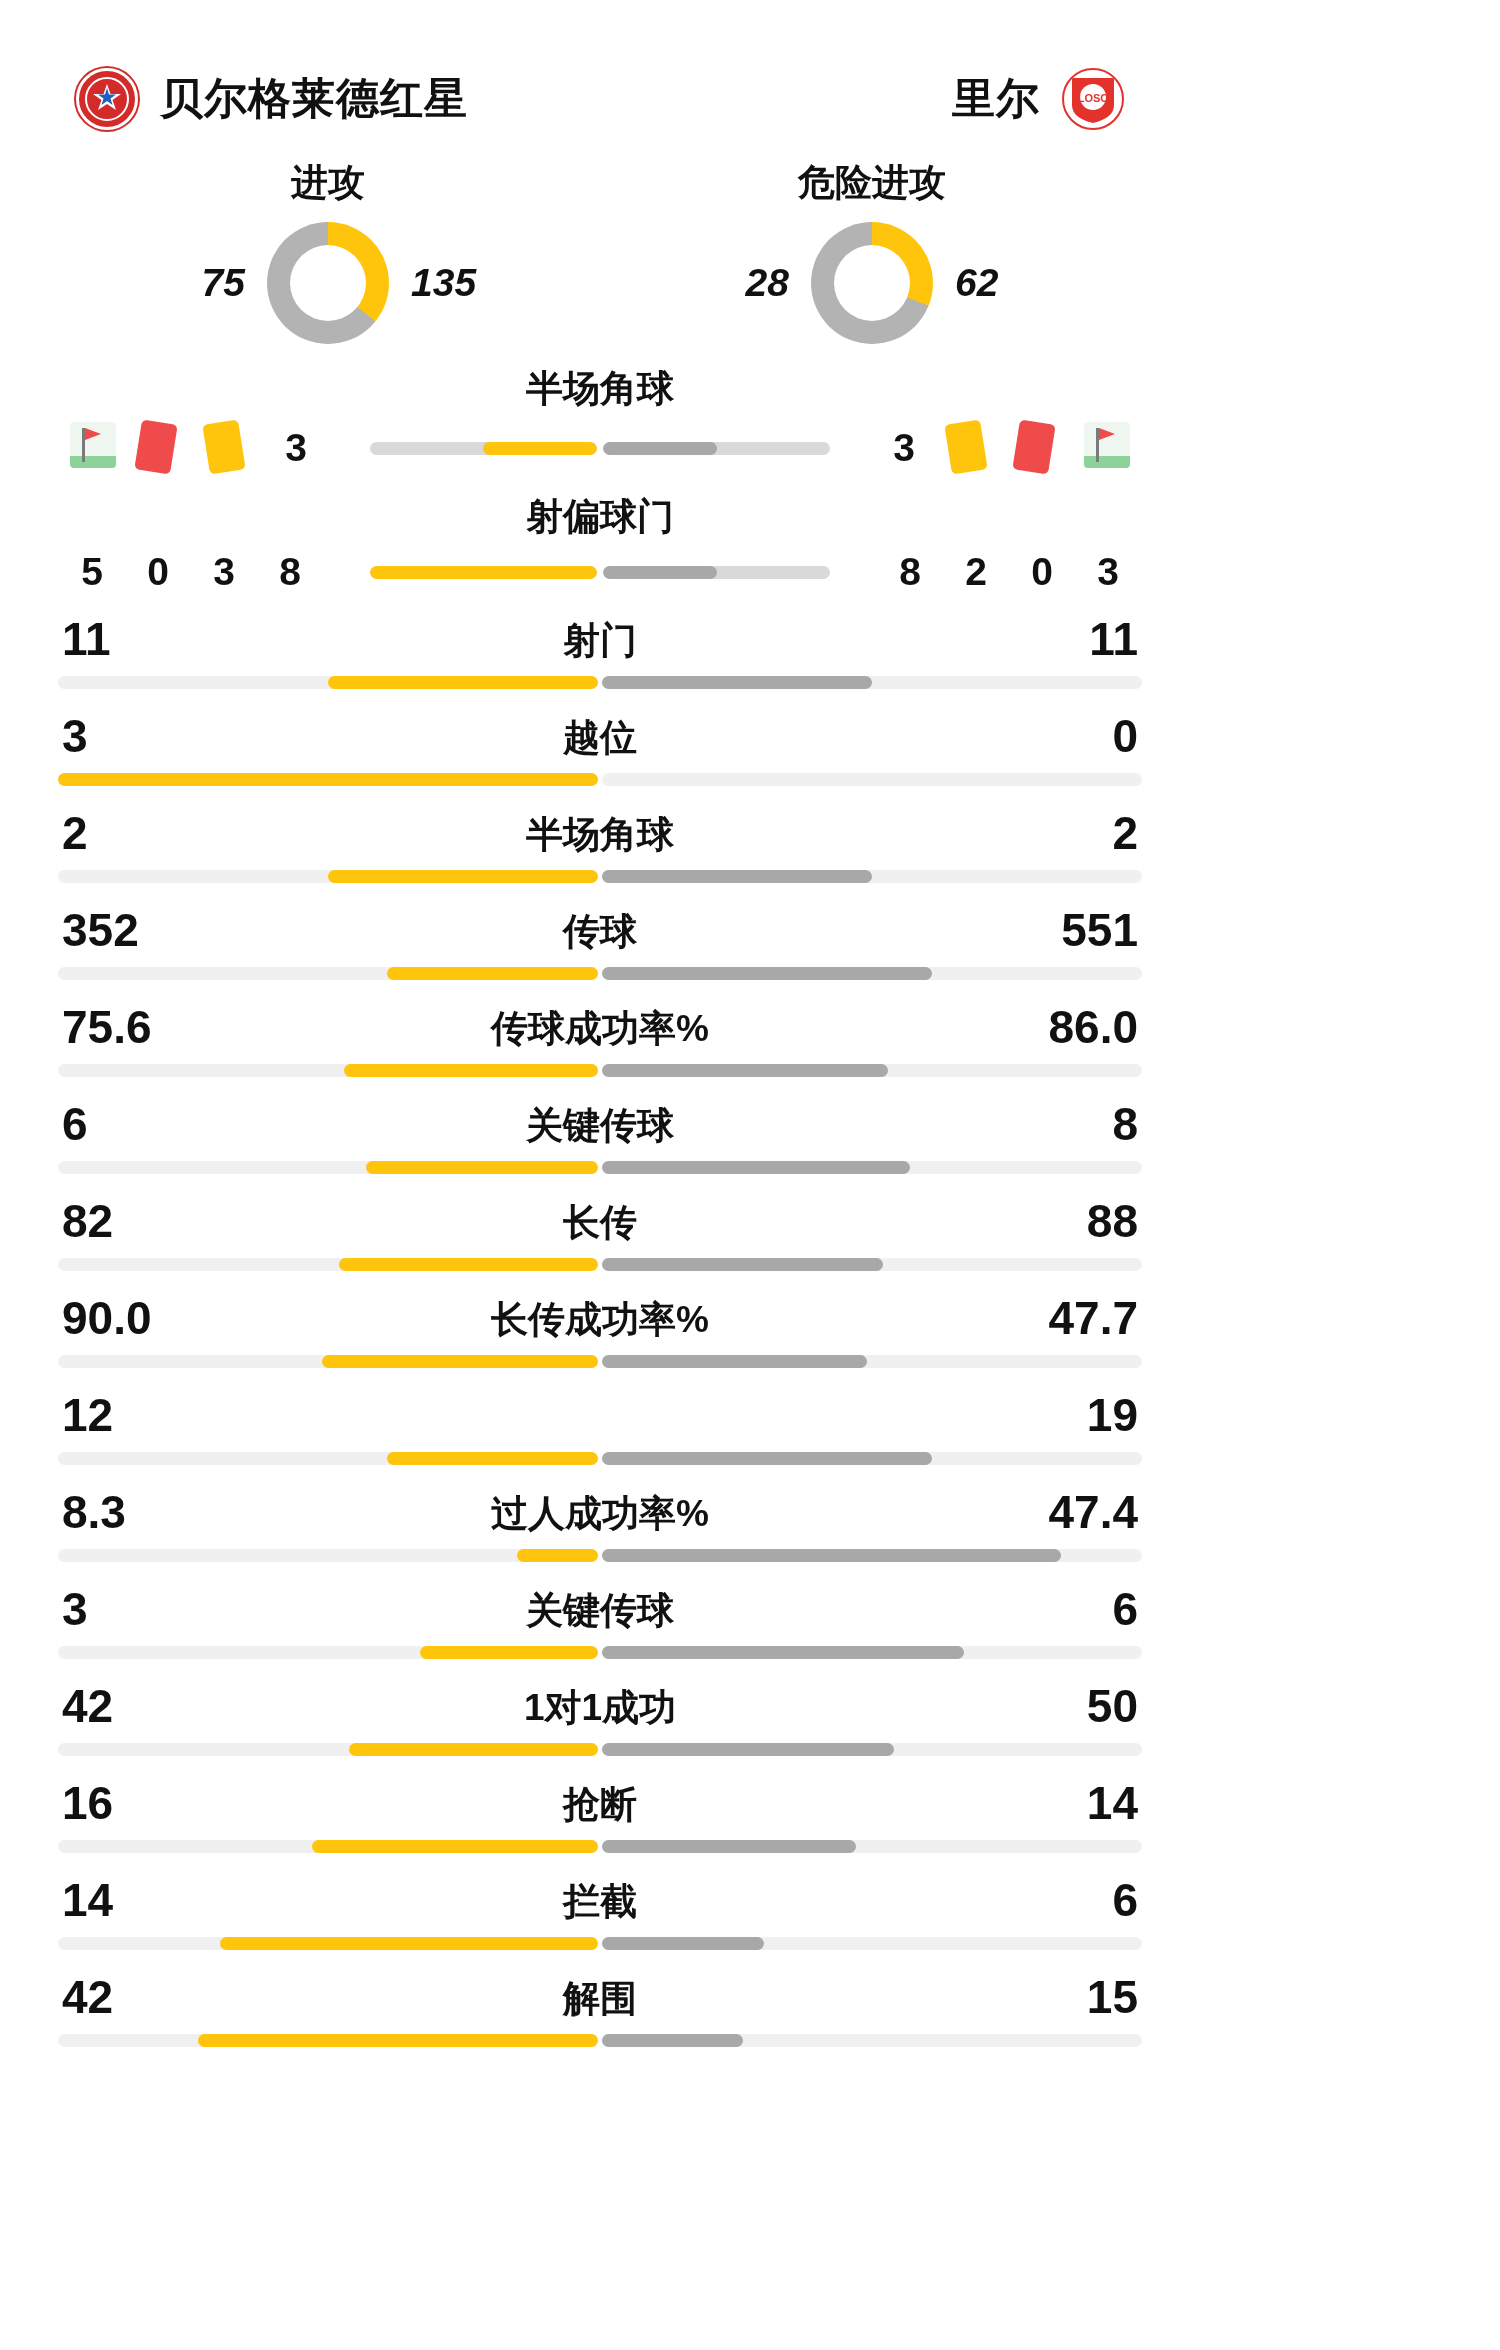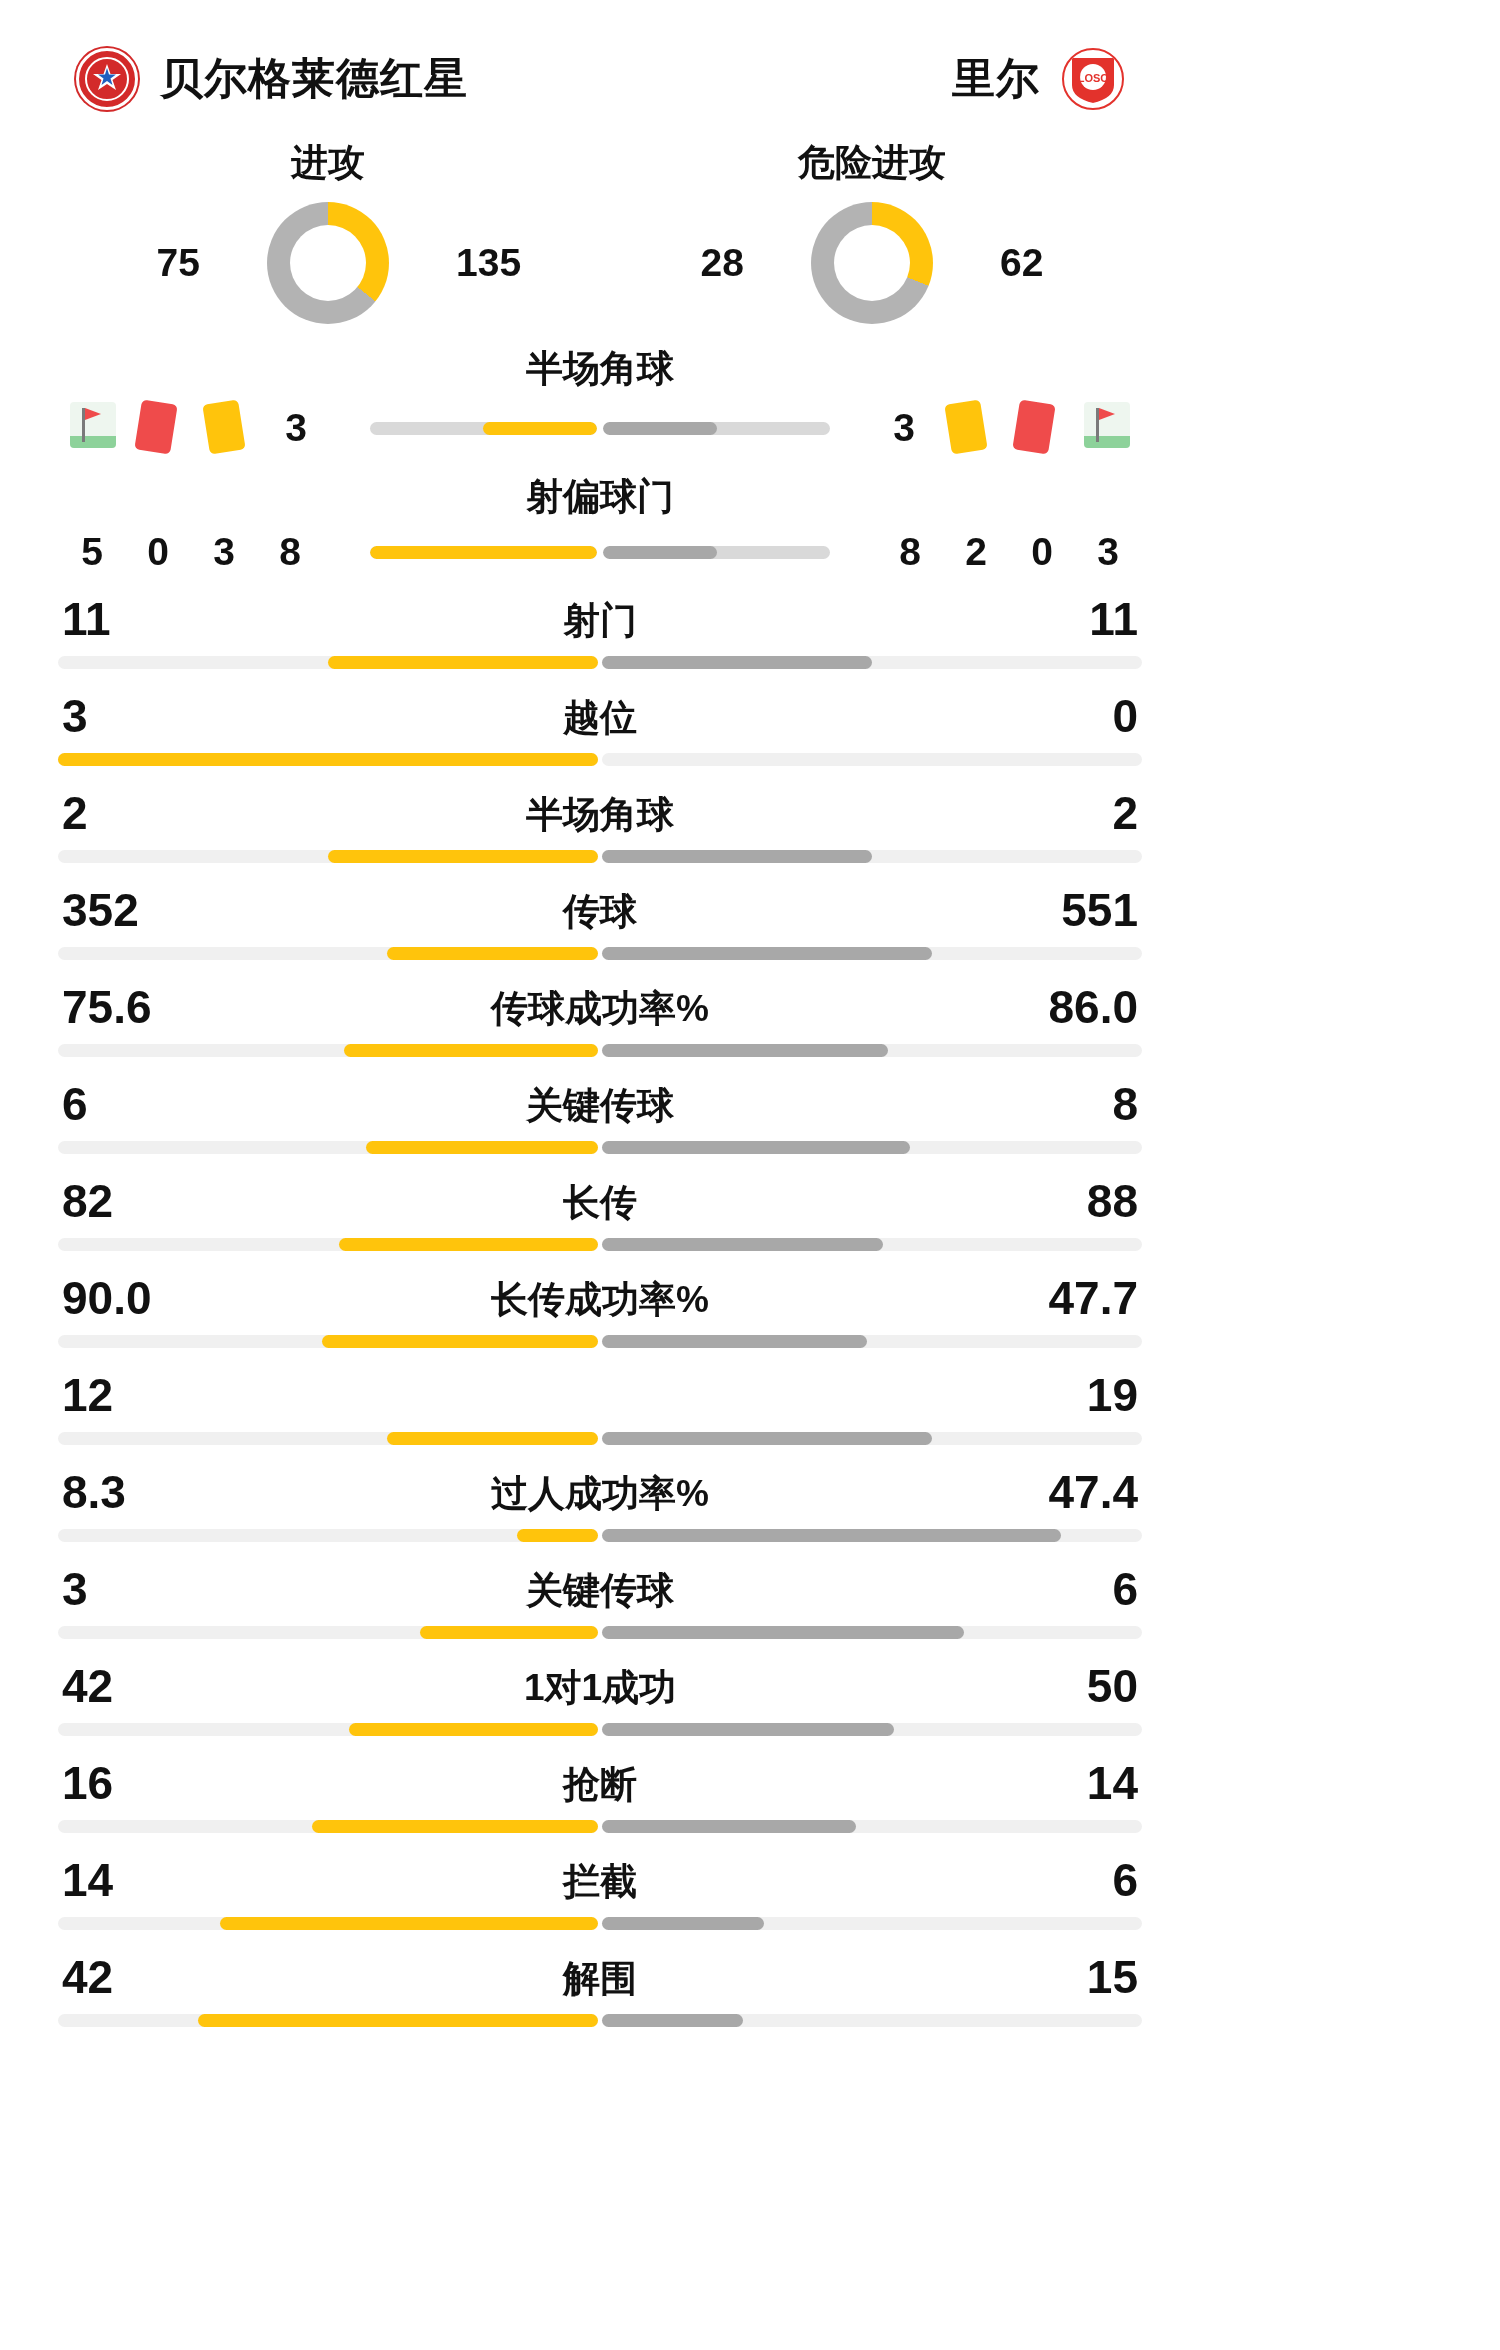--- a/index.html
+++ b/index.html
@@ -4,21 +4,21 @@
 <style>
   * { box-sizing: border-box; margin: 0; padding: 0; }
   html, body {
     width: 1500px;
     background: #ffffff;
     font-family: "Liberation Sans", sans-serif;
     color: #111111;
   }
   body { width: 1500px; min-height: 2350px; }
 
-  .page { width: 1200px; padding: 16px; }
+  .page { width: 1200px; padding: 16px; margin-top: 20px; }
 
   
   .header {
     display: flex;
     align-items: center;
     justify-content: space-between;
     padding: 32px 60px 18px 60px;
   }
   .team { display: flex; align-items: center; gap: 22px; }
   .team-name {
@@ -47,21 +47,21 @@
 
   
   .donuts {
     display: flex;
     justify-content: space-around;
     align-items: flex-start;
     padding: 10px 40px 6px 40px;
   }
   .donut-block { width: 420px; text-align: center; }
   .donut-title { font-size: 37px; font-weight: bold; margin-bottom: 14px; }
-  .donut-row { display: flex; align-items: center; justify-content: space-between; gap: 22px; }
+  .donut-row { display: flex; align-items: center; justify-content: center; gap: 22px; font-style: italic; }
   .donut-val { font-size: 39px; font-weight: bold; min-width: 82px; }
   .donut-val.left { text-align: right; }
   .donut-val.right { text-align: left; }
   .donut {
     width: 122px; height: 122px;
     border-radius: 50%;
     position: relative;
     flex: 0 0 auto;
   }
   .donut::after {

